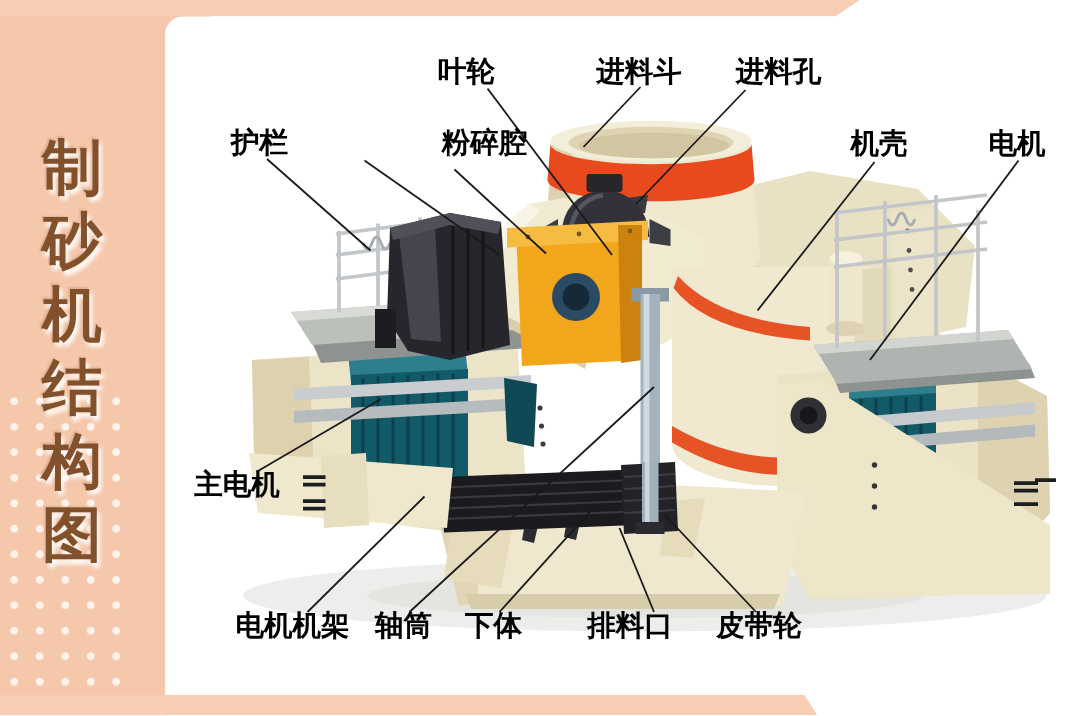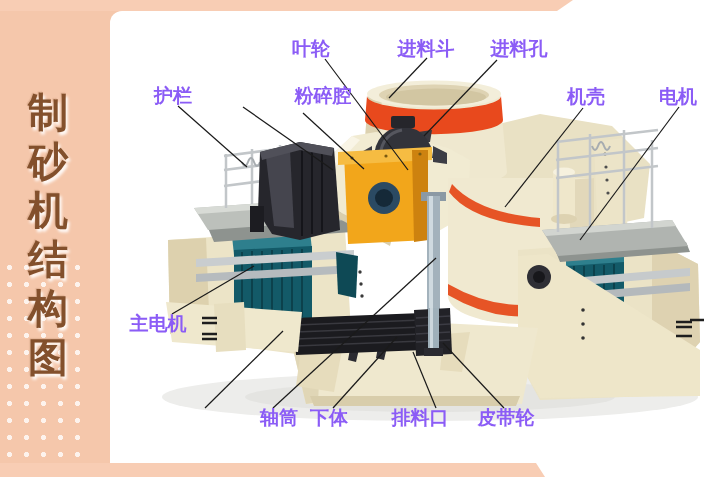--- a/index.html
+++ b/index.html
@@ -18,21 +18,21 @@
   .v-title{position:absolute;left:0;top:88px;width:96px;display:flex;flex-direction:column;align-items:center;}
   .v-title span{display:block;height:49px;line-height:49px;font-size:40px;font-weight:bold;color:#83502c;
         text-shadow:2px 3px 3px rgba(255,255,255,.95), -1px -1px 1px rgba(130,70,35,.18);}
   
   .topbar{position:absolute;left:0;top:0;width:573px;height:11px;background:#f8cdb4;
         clip-path:polygon(0 0,100% 0,calc(100% - 16px) 100%,0 100%);}
   .bottombar{position:absolute;left:0;top:463px;width:545px;height:14px;background:#f8cdb4;
         clip-path:polygon(0 0,536px 0,100% 100%,0 100%);}
   svg.scene{position:absolute;left:0;top:0;width:720px;height:477px;}
   .lbl{position:absolute;transform:translateX(-50%);white-space:nowrap;
-       font-size:19px;font-weight:bold;color:#8b5cf6;line-height:20px;}
+       font-size:19px;font-weight:bold;color:#000000;line-height:20px;}
 </style>
 </head>
 <body>
 
 <div class="stage">
 
   <div class="corner-patch"></div>
   <div class="panel"></div>
 
   <aside class="sidebar">
@@ -243,18 +243,19 @@
   </svg>
 
   <div class="lbl" style="left:311px;top:39px">叶轮</div>
   <div class="lbl" style="left:426px;top:39px">进料斗</div>
   <div class="lbl" style="left:519px;top:39px">进料孔</div>
   <div class="lbl" style="left:173px;top:86px">护栏</div>
   <div class="lbl" style="left:323px;top:86px">粉碎腔</div>
   <div class="lbl" style="left:586px;top:87px">机壳</div>
   <div class="lbl" style="left:678px;top:87px">电机</div>
   <div class="lbl" style="left:158px;top:314px">主电机</div>
-  <div class="lbl" style="left:279px;top:408px">轴筒</div>
+  <div class="lbl" style="left:195px;top:408px">电机机架</div>
+  <div class="lbl" style="left:269px;top:408px">轴筒</div>
   <div class="lbl" style="left:329px;top:408px">下体</div>
   <div class="lbl" style="left:420px;top:408px">排料口</div>
   <div class="lbl" style="left:506px;top:408px">皮带轮</div>
 
 </div>
 
 </body></html>

